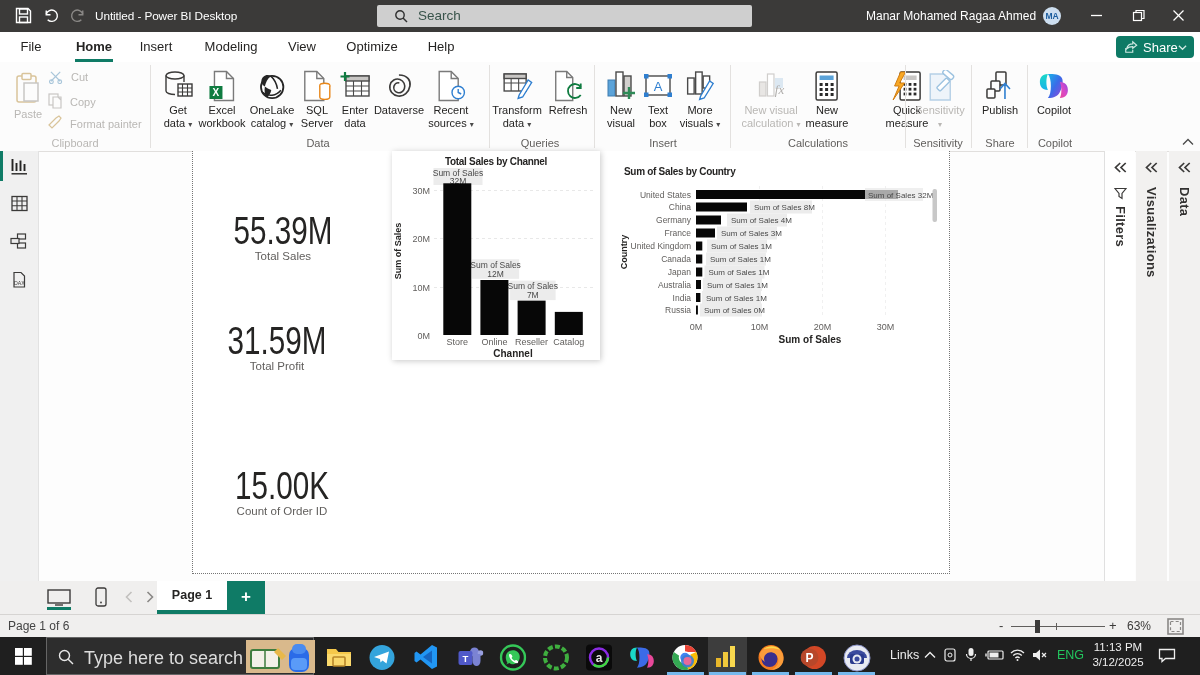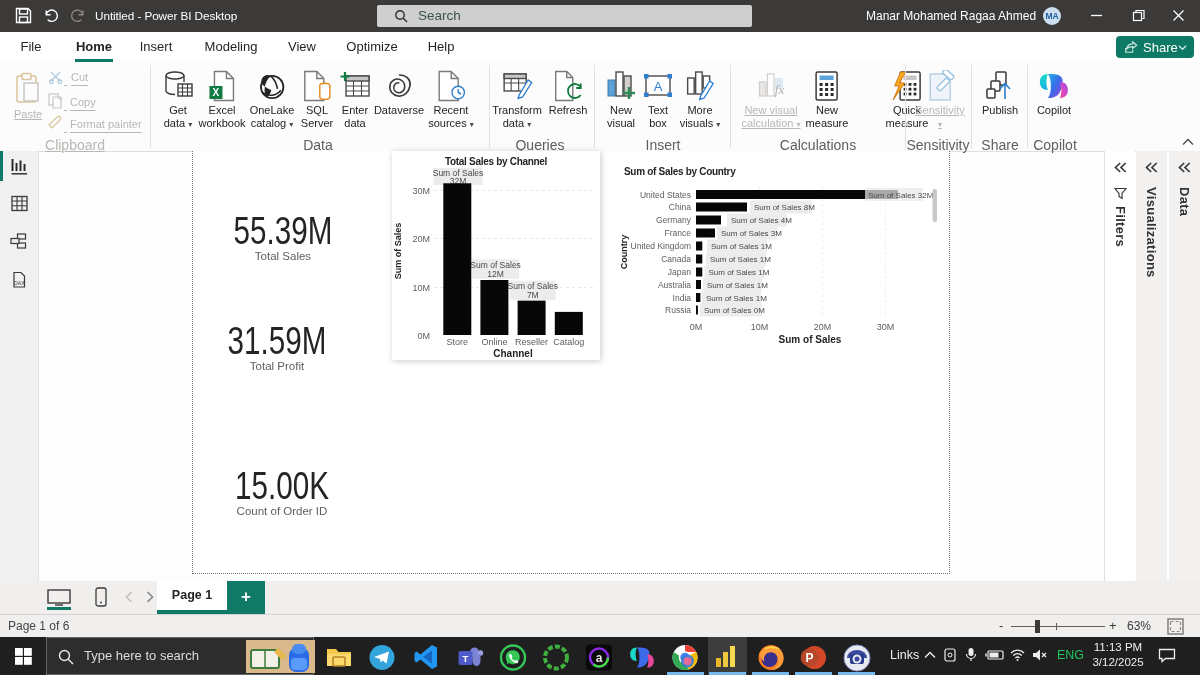--- a/index.html
+++ b/index.html
@@ -10,22 +10,22 @@
   #titlebar{position:absolute;left:0;top:0;width:1200px;height:32px;background:#3b3a39;color:#fff;}
   #searchbox{position:absolute;left:377px;top:5px;width:375px;height:22px;background:#cfcfcf;border-radius:2px;}
   
   #menubar{position:absolute;left:0;top:32px;width:1200px;height:30px;background:#ffffff;font-size:13px;color:#252423;}
   .menuitem{position:absolute;top:7px;transform:translateX(-50%);white-space:nowrap;}
   
   #ribbon{position:absolute;left:0;top:62px;width:1200px;height:89px;background:#fcfcfc;border-bottom:1px solid #e1dfdd;}
   .rsep{position:absolute;top:3px;height:83px;width:1px;background:#e3e1df;}
   .rbtn{position:absolute;top:8px;transform:translateX(-50%);text-align:center;color:#252423;font-size:11px;line-height:13px;white-space:nowrap;}
   .rbtn .ric{display:block;margin:0 auto 2px auto;}
-  .glabel{position:absolute;top:75px;transform:translateX(-50%);font-size:14px;color:#605e5c;white-space:nowrap;}
-  .dis{color:#b9b7b4;text-decoration:underline;}
+  .glabel{position:absolute;top:75px;transform:translateX(-50%);font-size:11px;color:#605e5c;white-space:nowrap;}
+  .dis{color:#b9b7b4;}
   .chev{font-size:8px;color:#4a4a4a;}
   
   #leftnav{position:absolute;left:0;top:151px;width:38px;height:463px;background:#f0f0f0;border-right:1px solid #e2e2e2;}
   
   #page{position:absolute;left:192px;top:151px;width:758px;height:423px;background:#ffffff;border:1px dotted #757575;border-top:none;box-sizing:border-box;}
   .card{position:absolute;text-align:center;color:#252423;}
   .cardnum{font-size:39px;line-height:39px;transform:scaleX(0.76);transform-origin:50% 50%;}
   .cardcap{font-size:11.5px;color:#605e5c;margin-top:0px;letter-spacing:0px;}
   .chartbox{position:absolute;background:#fff;box-shadow:1px 1px 6px rgba(0,0,0,0.22);}
   
@@ -565,21 +565,21 @@
       <rect x="0" y="0" width="7.8" height="7.8" fill="#fff"></rect>
       <rect x="9" y="0" width="7.8" height="7.8" fill="#fff"></rect>
       <rect x="0" y="9" width="7.8" height="7.8" fill="#fff"></rect>
       <rect x="9" y="9" width="7.8" height="7.8" fill="#fff"></rect>
     </svg>
     <div class="abs" style="left:46px;top:0;width:268px;height:38px;background:#2d2d2d;border:1px solid #666;box-sizing:border-box;">
       <svg class="abs" style="left:11px;top:11px" width="16" height="16" viewBox="0 0 16 16">
         <circle cx="6.5" cy="6.5" r="5" fill="none" stroke="#e8e8e8" stroke-width="1.4"></circle>
         <line x1="10.2" y1="10.2" x2="15" y2="15" stroke="#e8e8e8" stroke-width="1.4"></line>
       </svg>
-      <div class="abs" style="left:37px;top:10px;font-size:13px;color:#dcdcdc;">Type here to search</div>
+      <div class="abs" style="left:37px;top:10px;font-size:18px;color:#dcdcdc;">Type here to search</div>
       <div class="abs" style="left:199px;top:2px;width:69px;height:33px;background:#d9b98c;">
         <svg class="abs" style="left:4px;top:6px" width="38" height="26" viewBox="0 0 38 26">
           <rect x="1" y="4" width="28" height="18" rx="2" fill="#f3f0e8" stroke="#3f7d3f" stroke-width="2"></rect>
           <line x1="15" y1="5" x2="15" y2="21" stroke="#3f7d3f" stroke-width="1.5"></line>
           <path d="M28 2 L36 10 L32 14 L24 6 Z" fill="#e8b84a"></path>
         </svg>
         <svg class="abs" style="left:40px;top:2px" width="26" height="32" viewBox="0 0 26 32">
           <rect x="3" y="6" width="20" height="24" rx="7" fill="#2a6be8"></rect>
           <rect x="6" y="2" width="14" height="10" rx="5" fill="#4a8bf0"></rect>
           <rect x="5" y="16" width="16" height="12" rx="4" fill="#5a9bf8"></rect>

